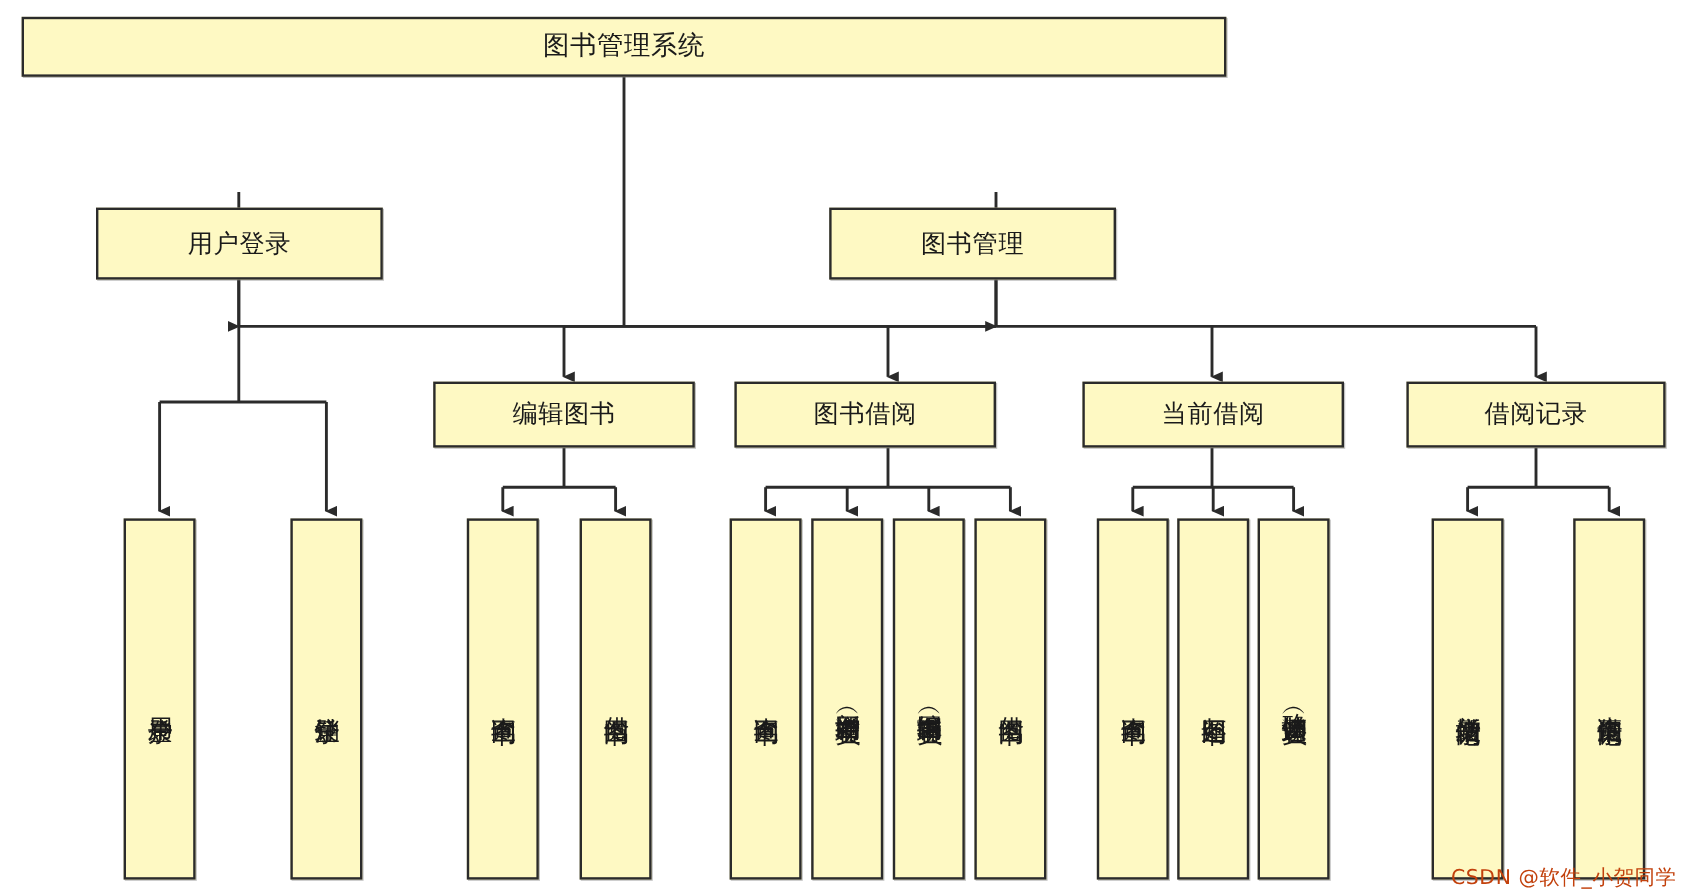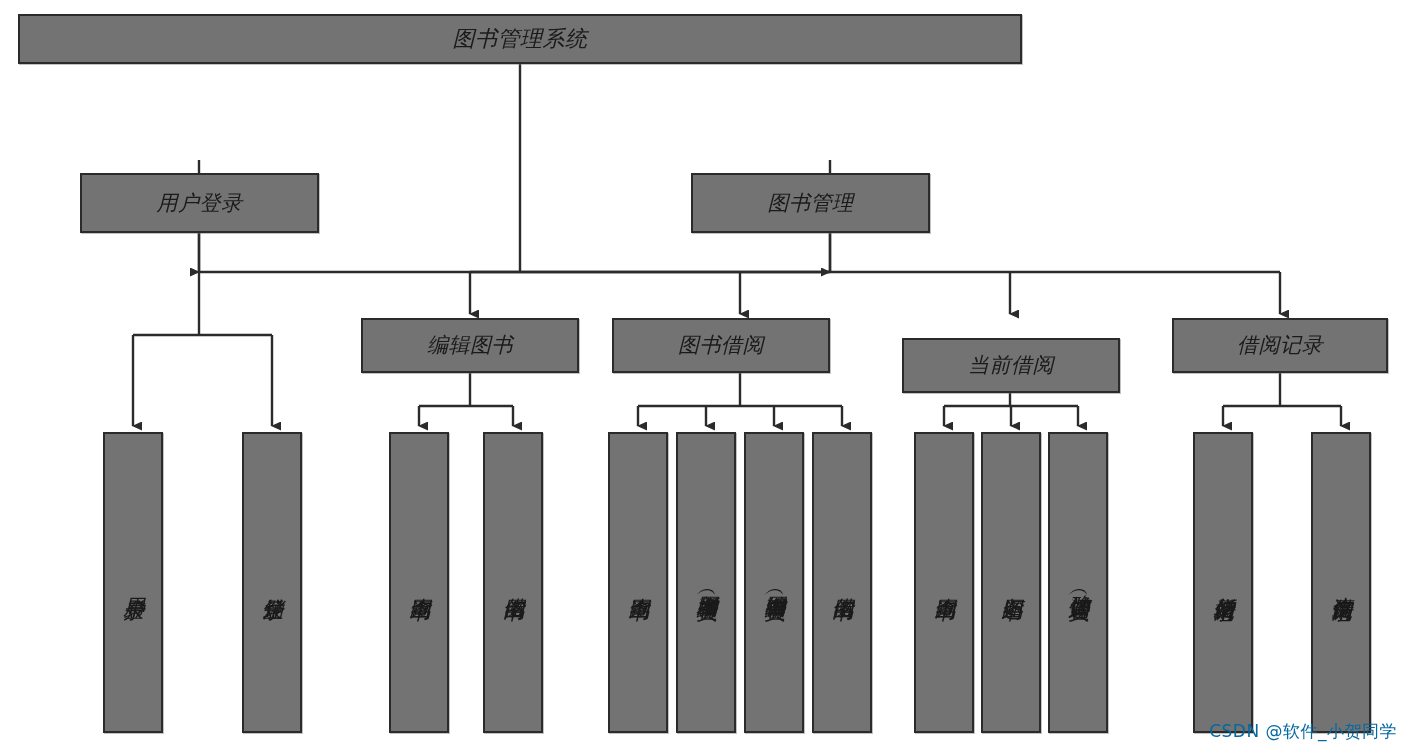--- a/index.html
+++ b/index.html
@@ -23,27 +23,26 @@
     left: 0;
     top: 0;
     width: 1405px;
     height: 747px;
     pointer-events: none;
   }
   .node {
     position: absolute;
     box-sizing: border-box;
     border: 2px solid #2b2b2b;
-    background: #737373;
+    background: #fef9c3;
     display: flex;
     align-items: center;
     justify-content: center;
     color: #1a1a1a;
     box-shadow: 1px 1px 0 rgba(120,120,120,0.45);
-    font-style: italic;
   }
   .node-label {
     display: block;
     text-align: center;
     line-height: 1.18;
     letter-spacing: 0.5px;
     white-space: nowrap;
   }
   .node.horizontal .node-label {
     font-size: 21px;
@@ -63,21 +62,21 @@
     line-height: 1.30;
     letter-spacing: 1px;
     max-height: 100%;
     white-space: normal;
   }
   .watermark {
     position: absolute;
     right: 8px;
     bottom: 4px;
     font-size: 17px;
-    color: #0369a1;
+    color: #c2410c;
     letter-spacing: 0.5px;
     white-space: nowrap;
     user-select: none;
   }
 </style>
 </head>
 <body>
 
 <div id="diagram-root">
 
@@ -144,21 +143,21 @@
   </div>
 
   <div class="node horizontal" style="left:361px; top:318px; width:218px; height:55px;">
     <span class="node-label">编辑图书</span>
   </div>
 
   <div class="node horizontal" style="left:612px; top:318px; width:218px; height:55px;">
     <span class="node-label">图书借阅</span>
   </div>
 
-  <div class="node horizontal" style="left:902px; top:318px; width:218px; height:55px;margin-top:20px;">
+  <div class="node horizontal" style="left:902px; top:318px; width:218px; height:55px;">
     <span class="node-label">当前借阅</span>
   </div>
 
   <div class="node horizontal" style="left:1172px; top:318px; width:216px; height:55px;">
     <span class="node-label">借阅记录</span>
   </div>
 
   <div class="node vertical" style="left:103px; top:432px; width:60px; height:301px;">
     <span class="node-label">用户登录</span>
   </div>

